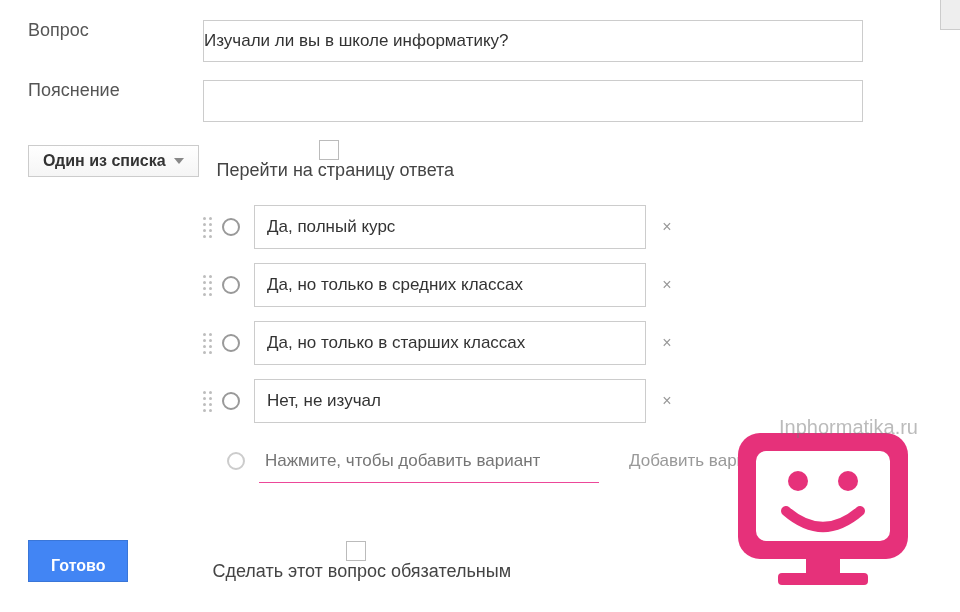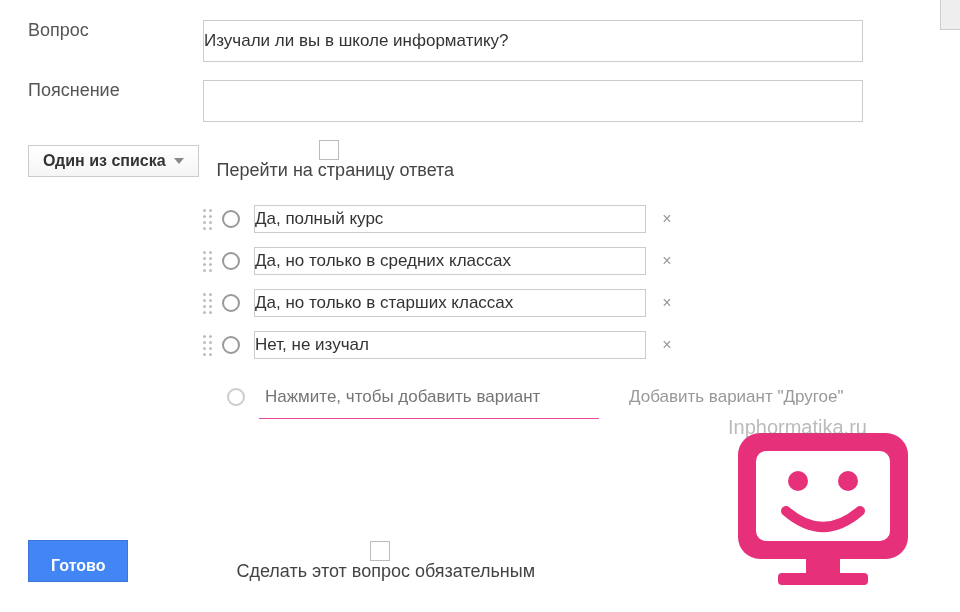--- a/index.html
+++ b/index.html
@@ -90,23 +90,23 @@
     .drag-dot {
       width: 3px; height: 3px; background: #bdbdbd; border-radius: 50%;
     }
     .radio {
       width: 18px; height: 18px; border: 2px solid #999; border-radius: 50%;
       margin-right: 14px; flex-shrink: 0;
     }
     .radio.disabled { border-color: #ccc; }
     .option-input {
       flex: 1;
-      height: 28px;
+      height: 44px;
       border: 1px solid #ccc;
-      padding: 0 0;
+      padding: 0 12px;
       font-size: 17px;
       color: #333;
       max-width: 392px;
     }
     .remove-x {
       width: 30px;
       text-align: center;
       font-size: 16px;
       color: #999;
       cursor: pointer;
@@ -143,27 +143,27 @@
     }
     .done-btn {
       background: #4285f4;
       color: #fff;
       border: 1px solid #3a76d8;
       height: 42px;
       padding: 16px 22px;
       font-size: 16px;
       font-weight: bold;
       cursor: pointer;
-      margin-right: 108px;
+      margin-right: 84px;
     }
     .watermark {
       position: absolute;
       right: 42px;
       bottom: 18px;
-      text-align: left;
+      text-align: right;
       pointer-events: none;
     }
     .watermark-text {
       font-size: 20px;
       color: rgba(120,120,120,0.5);
       margin-bottom: -24px;
       position: relative;
       z-index: 2;
     }
     .corner-tab {

